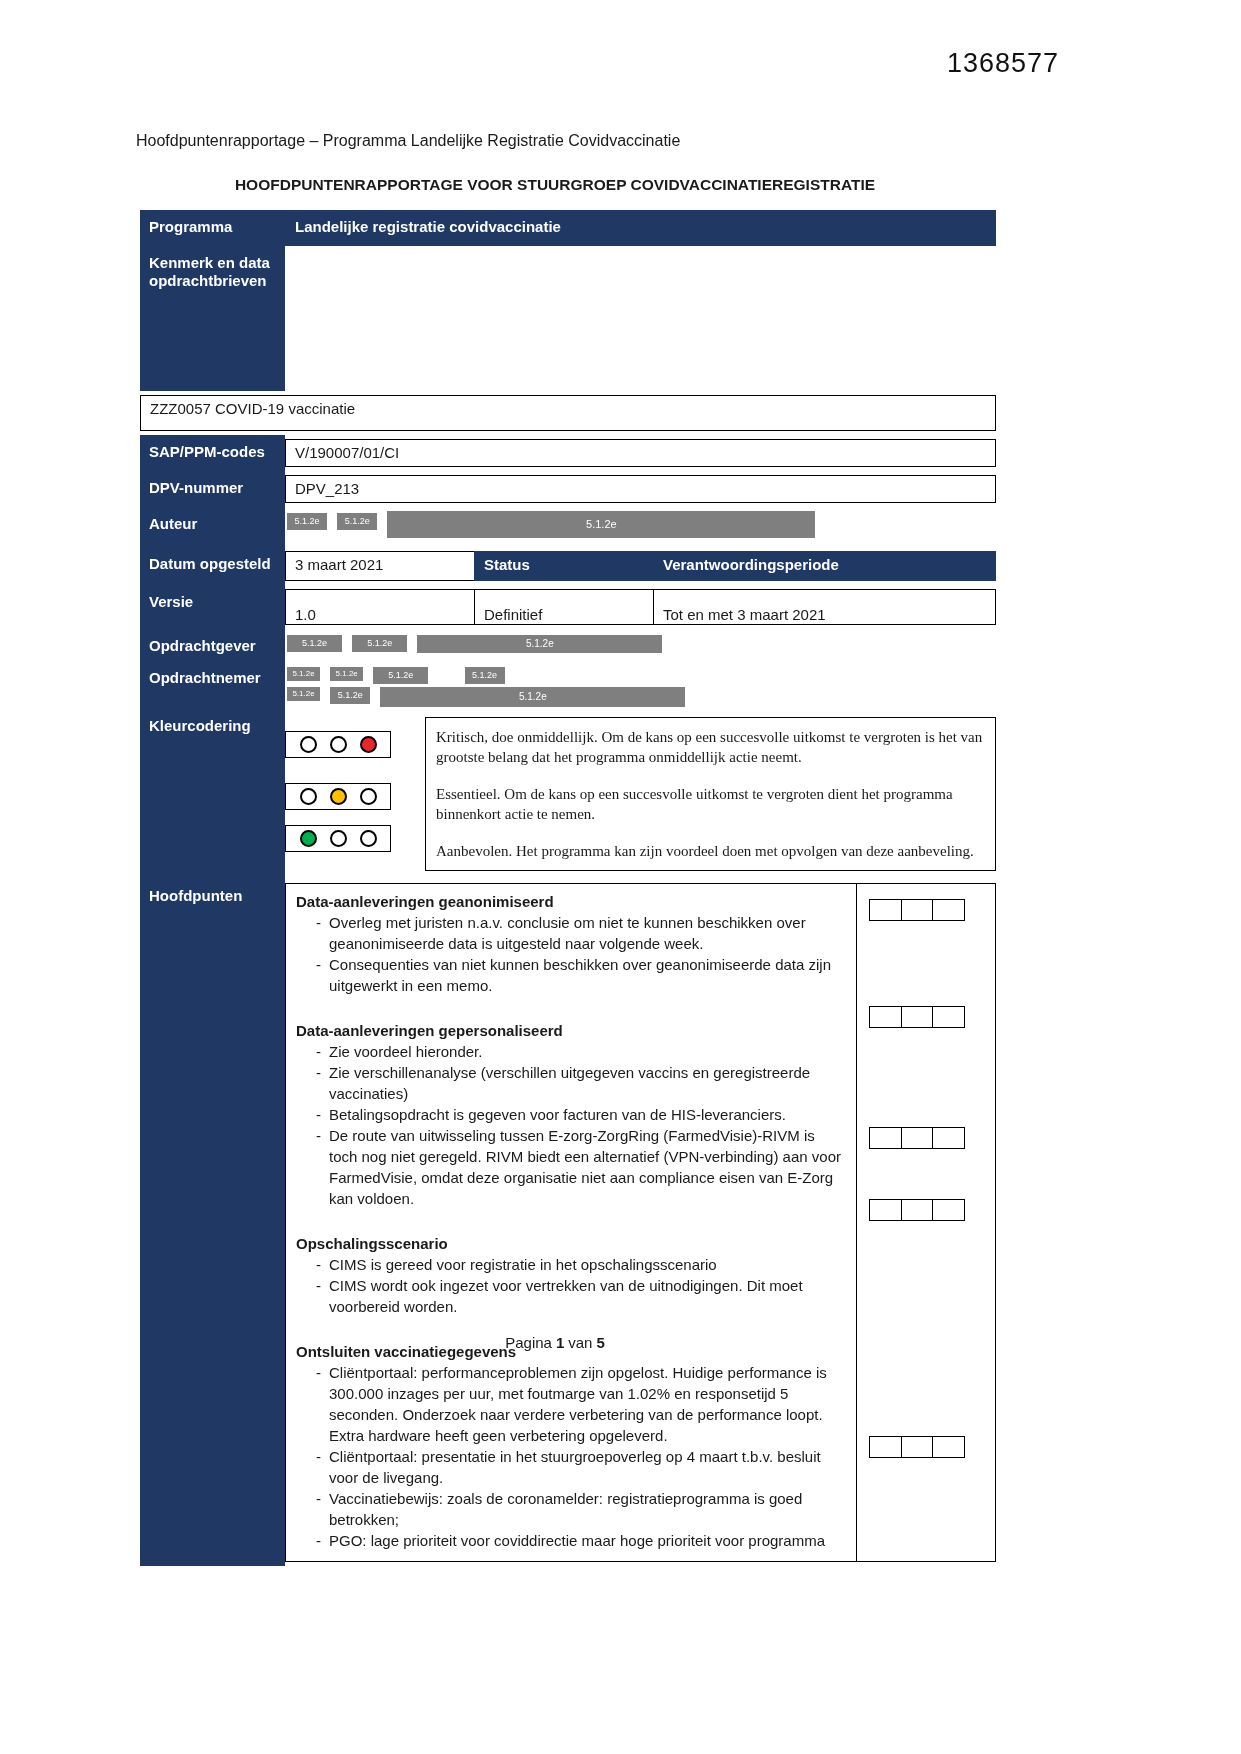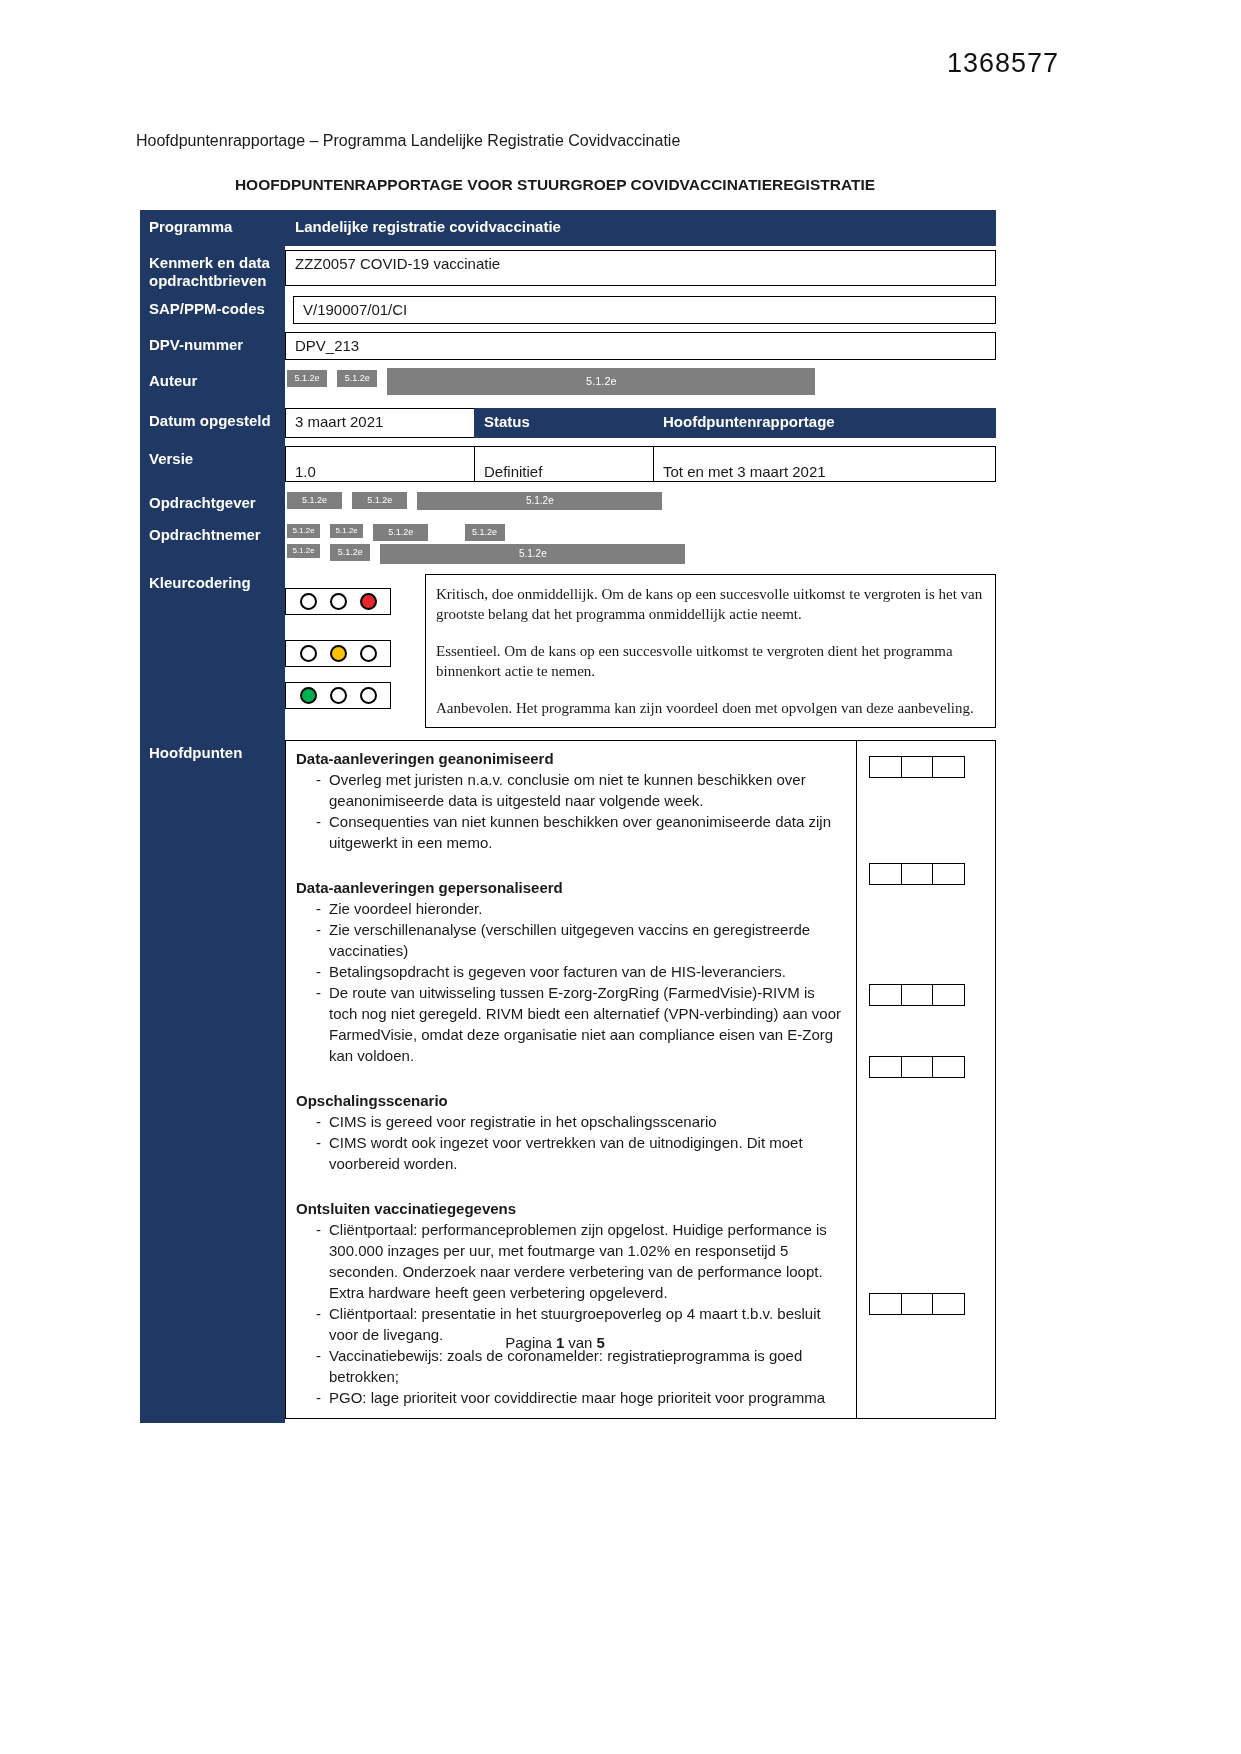--- a/index.html
+++ b/index.html
@@ -11,22 +11,22 @@
   .header-line { position:absolute; left:136px; top:132px; font-size:16px; }
   .doc-title { position:absolute; left:140px; top:176px; width:830px; text-align:center; font-weight:bold; font-size:15.5px; }
 
   .table { position:absolute; left:140px; top:210px; width:856px; }
   .row { display:flex; align-items:stretch; }
   .lbl { flex:0 0 145px; width:145px; background:var(--navy); color:#fff; font-weight:bold;
          font-size:15px; line-height:18px; padding:8px 6px 0 9px; }
   .val { flex:1; position:relative; font-size:15px; }
 
   .r-programma { min-height:36px; }
-  .r-kenmerk   { min-height:46px; }
-  .r-sap       { min-height:36px;gap:8px; }
+  .r-kenmerk   { min-height:46px;flex-direction:column; }
+  .r-sap       { min-height:36px; }
   .r-dpv       { min-height:34px; }
   .r-auteur    { min-height:40px; }
   .r-datum     { min-height:38px; }
   .r-versie    { min-height:28px; }
   .r-opdrachtgever { min-height:32px; }
   .r-opdrachtnemer { min-height:42px; }
   .r-kleur     { min-height:166px; }
   .r-hoofd     { min-height:635px; }
 
   .navy-val { background:var(--navy); color:#fff; font-weight:bold; padding:8px 0 0 10px; }
@@ -128,21 +128,21 @@
         <span class="redact r-sm">5.1.2e</span>
         <span class="redact r-wide">5.1.2e</span>
       </div>
     </div>
 
     <div class="row r-datum">
       <div class="lbl">Datum opgesteld</div>
       <div class="val cols">
         <div class="cellbox c1">3 maart 2021</div>
         <div class="cellbox navybox c2">Status</div>
-        <div class="cellbox navybox c3">Hoofdpuntenrapportage</div>
+        <div class="cellbox navybox c3">Verantwoordingsperiode</div>
       </div>
     </div>
 
     <div class="row r-versie">
       <div class="lbl">Versie</div>
       <div class="val cols">
         <div class="cellbox slim c1">1.0</div>
         <div class="cellbox slim c2">Definitief</div>
         <div class="cellbox slim c3">Tot en met 3 maart 2021</div>
       </div>

